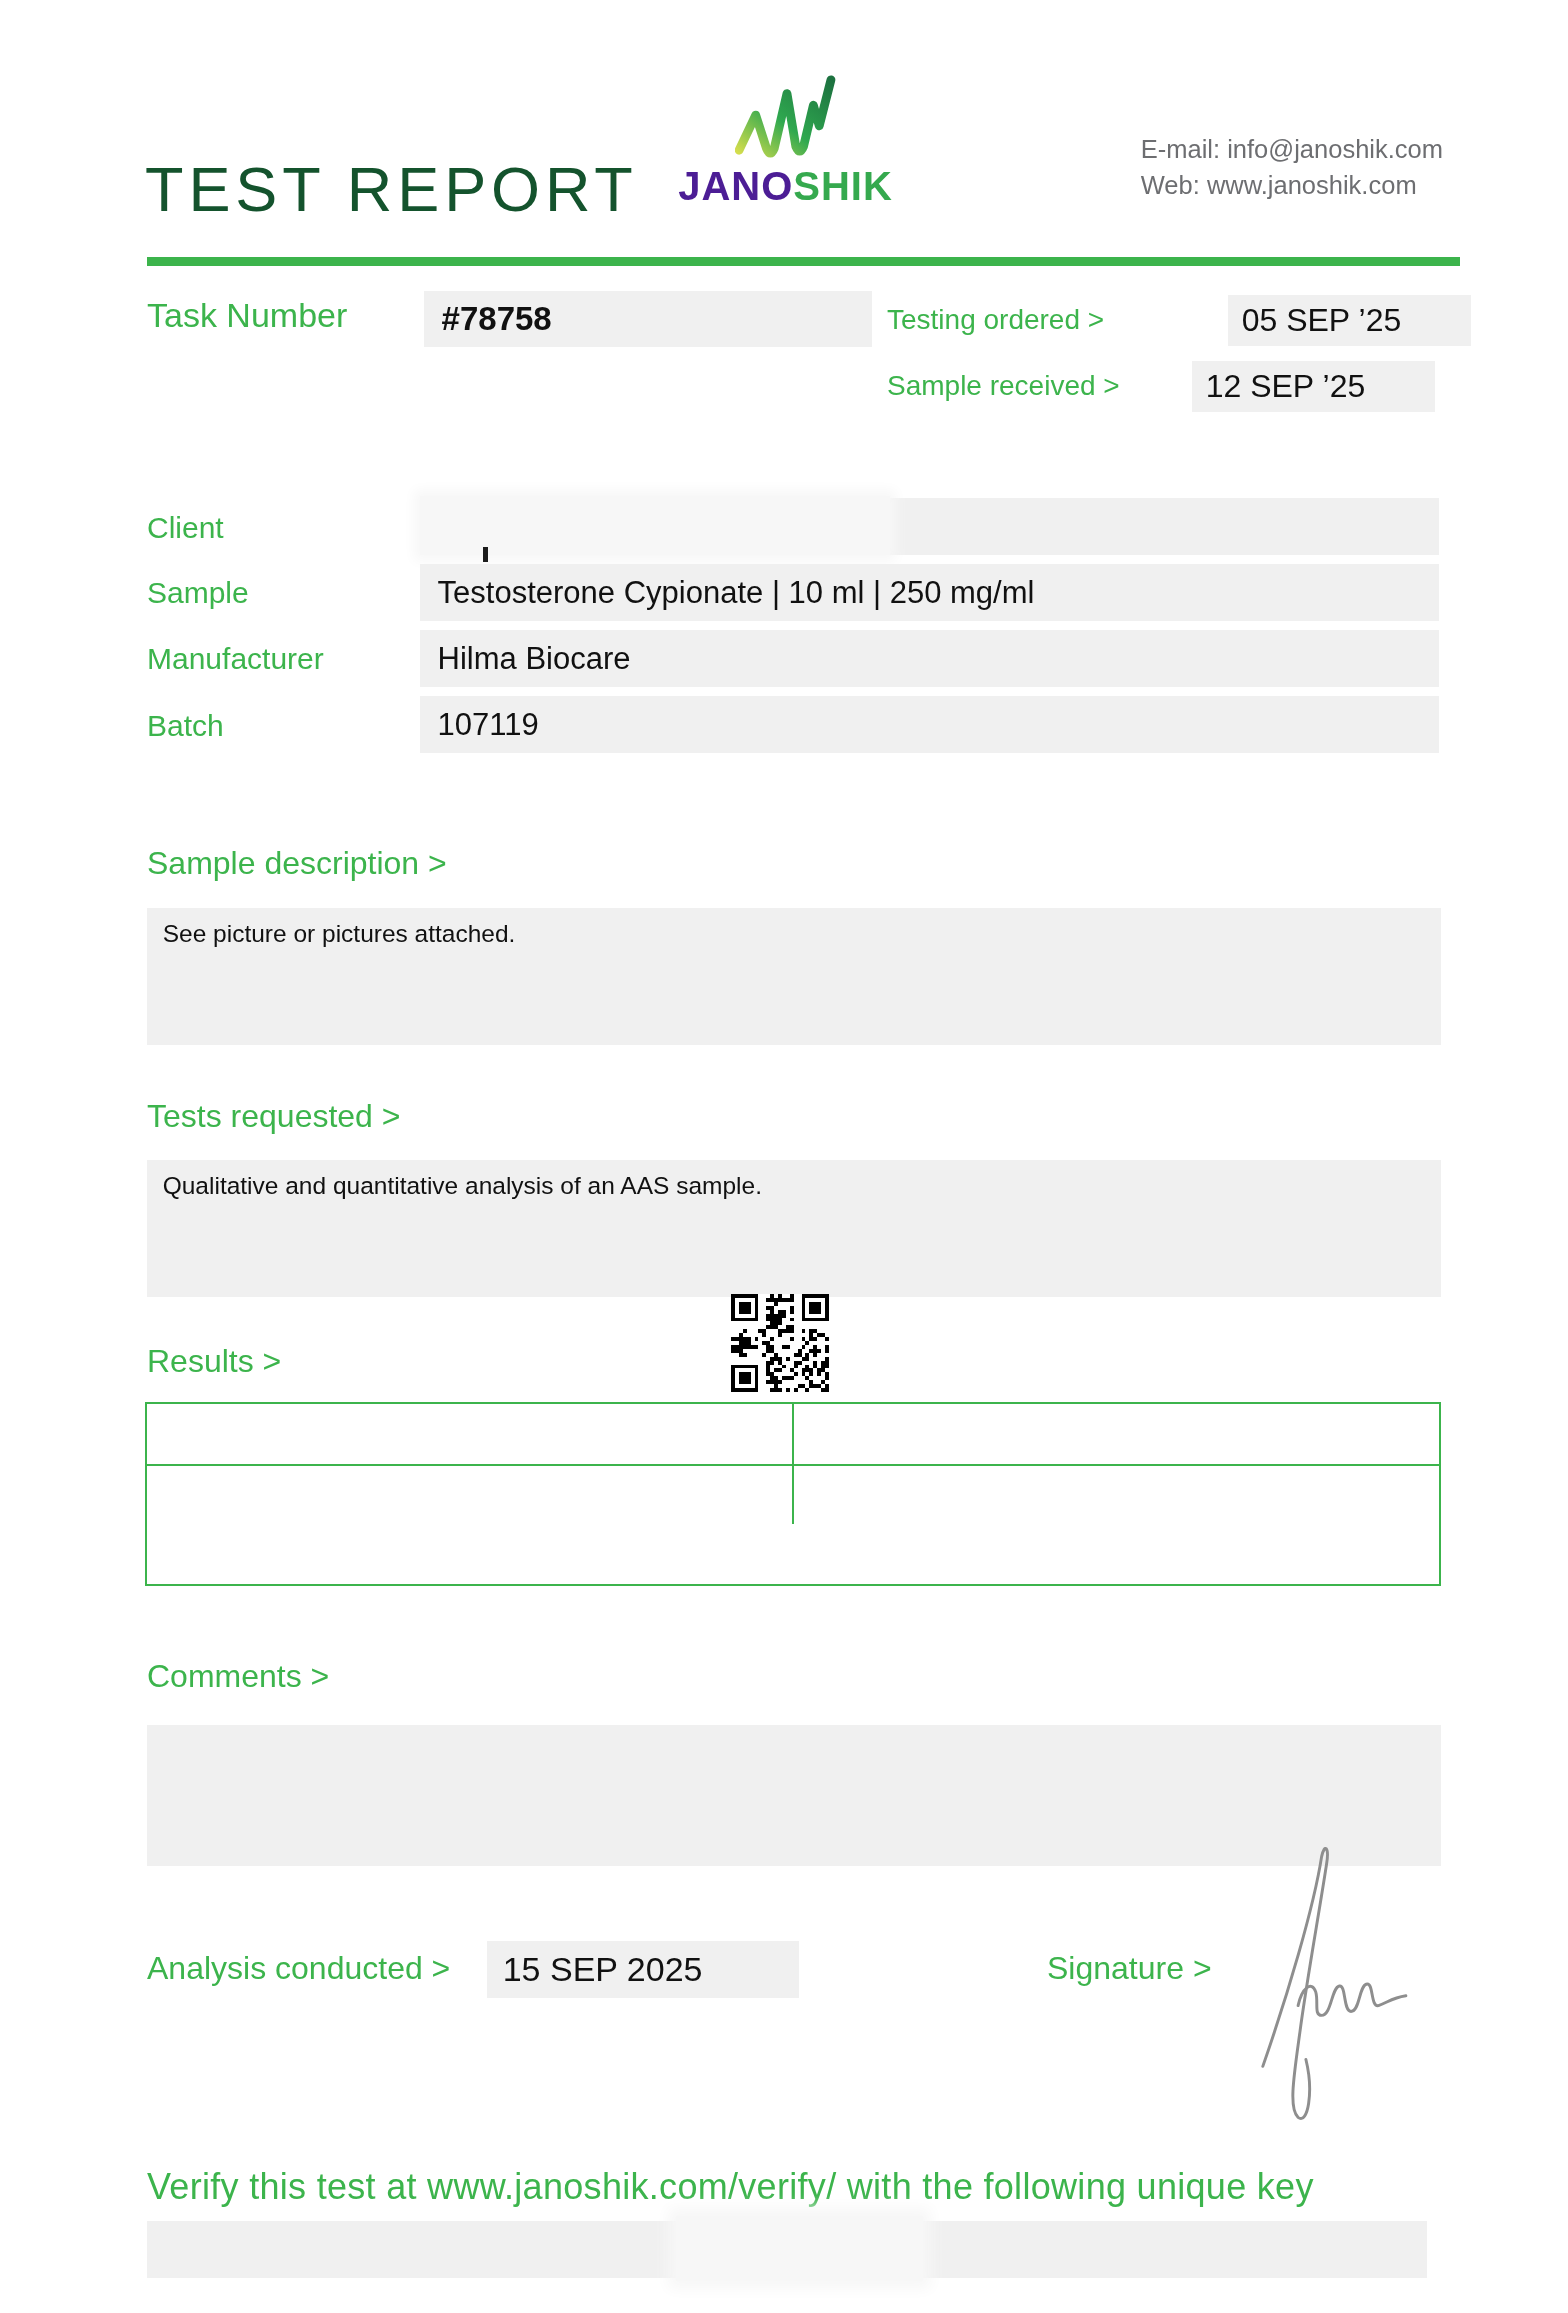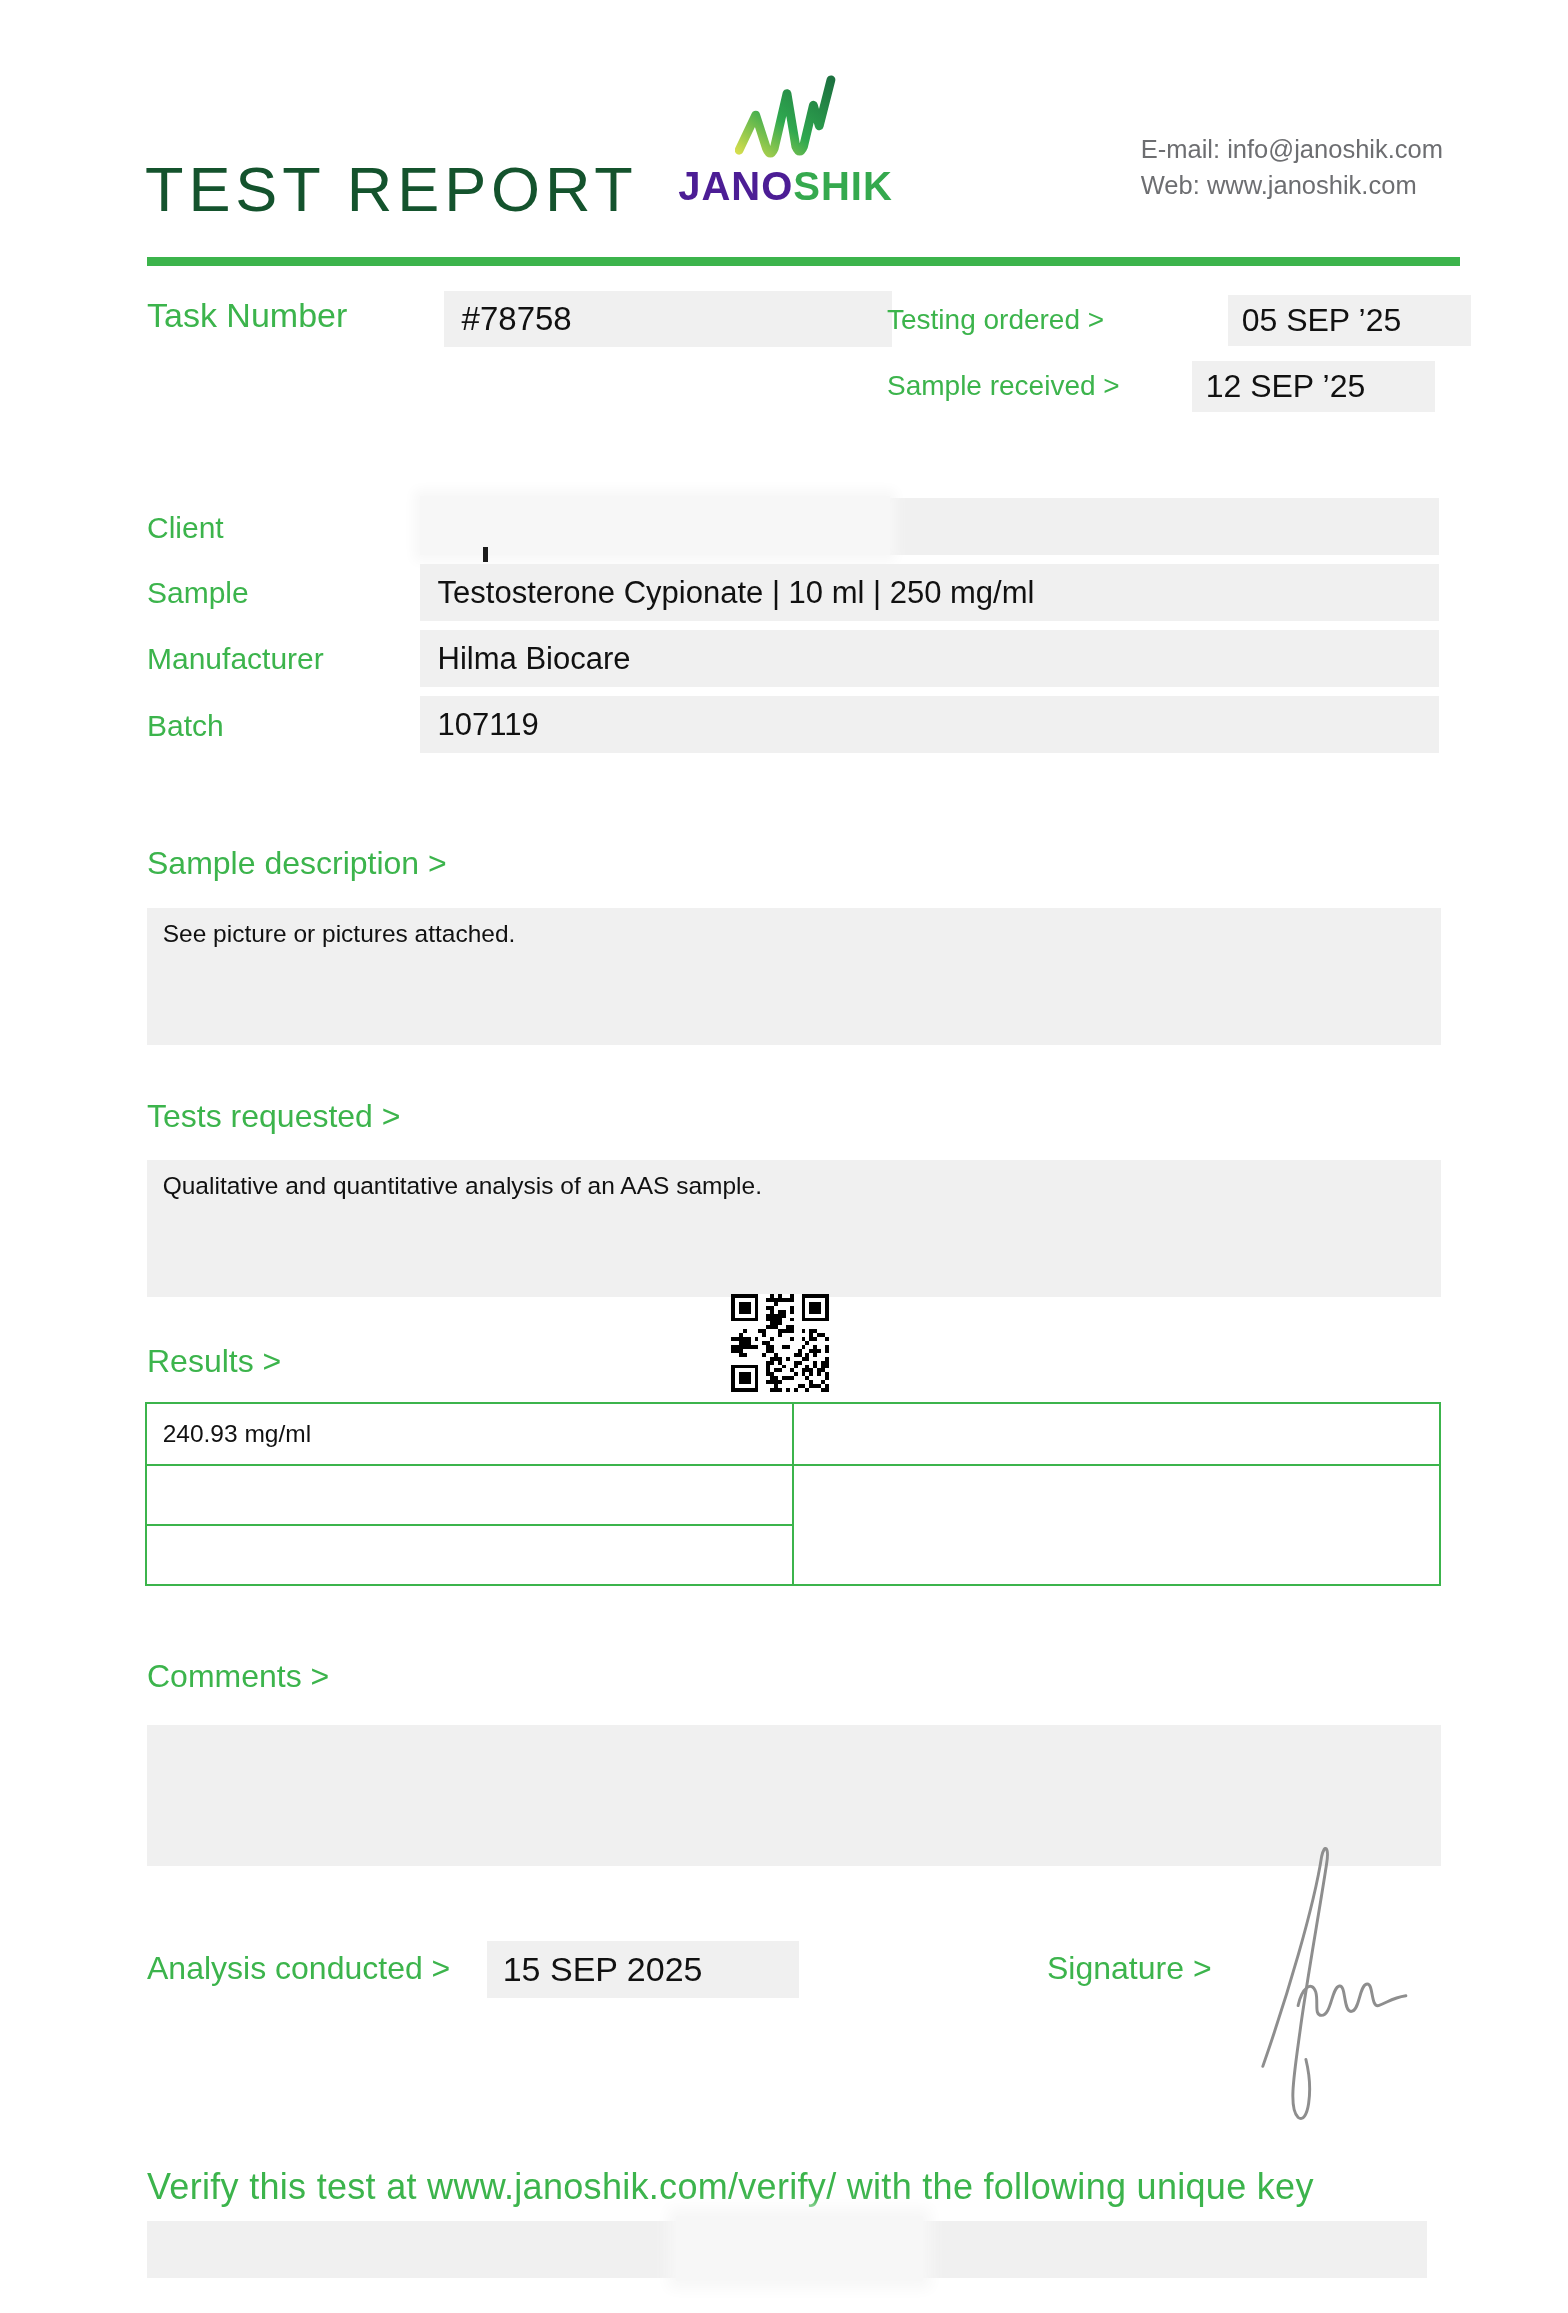--- a/index.html
+++ b/index.html
@@ -15,21 +15,21 @@
   .logo{left:674px;top:74px;width:223px;text-align:center;}
   .logo-icon{display:block;margin:0 auto;}
   .logo-word{font-size:40px;font-weight:700;letter-spacing:1px;margin-top:3.9px;}
   .logo-word .jano{color:#4c1d95;}
   .logo-word .shik{color:#35a94e;}
   .contact{right:125px;top:131px;text-align:left;font-size:25.5px;line-height:36px;color:#6d6e71;}
   .divider{left:147px;top:257px;width:1313px;height:8.8px;background:#3cb44c;}
 
   
   .task-label{left:147px;top:296px;font-size:34px;}
-  .task-box{left:444px;top:291px;width:448px;height:56px;}
+  .task-box{left:424px;top:291px;width:448px;height:56px;font-weight:bold;}
   .gbox{background:#f0f0f0;display:flex;align-items:center;}
   .task-box span{font-size:33px;padding-left:17.6px;}
   .small-label{font-size:28px;}
   .ordered-label{left:887px;top:304px;}
   .ordered-box{left:1192px;top:295px;width:243px;height:51px;margin-left:36px;}
   .received-label{left:887px;top:370px;}
   .received-box{left:1192px;top:361px;width:243px;height:51px;}
   .date-text{font-size:32px;padding-left:13.7px;}
 
   
@@ -331,21 +331,20 @@
           <rect x="19" y="1" width="5" height="5" fill="#fff"></rect>
           <rect x="20" y="2" width="3" height="3"></rect>
           <rect x="0" y="18" width="7" height="7"></rect>
           <rect x="1" y="19" width="5" height="5" fill="#fff"></rect>
           <rect x="2" y="20" width="3" height="3"></rect>
         </g>
     </svg>
   </div>
 
   <div class="abs rtable">
-    <div>240.93 mg/ml</div>
     <div></div>
     <div></div>
     <div></div>
     <div></div>
   </div>
 
   <div class="abs section-label green lab-comments">Comments &gt;</div>
   <div class="abs bigbox box-comments">
     <span></span>
   </div>

